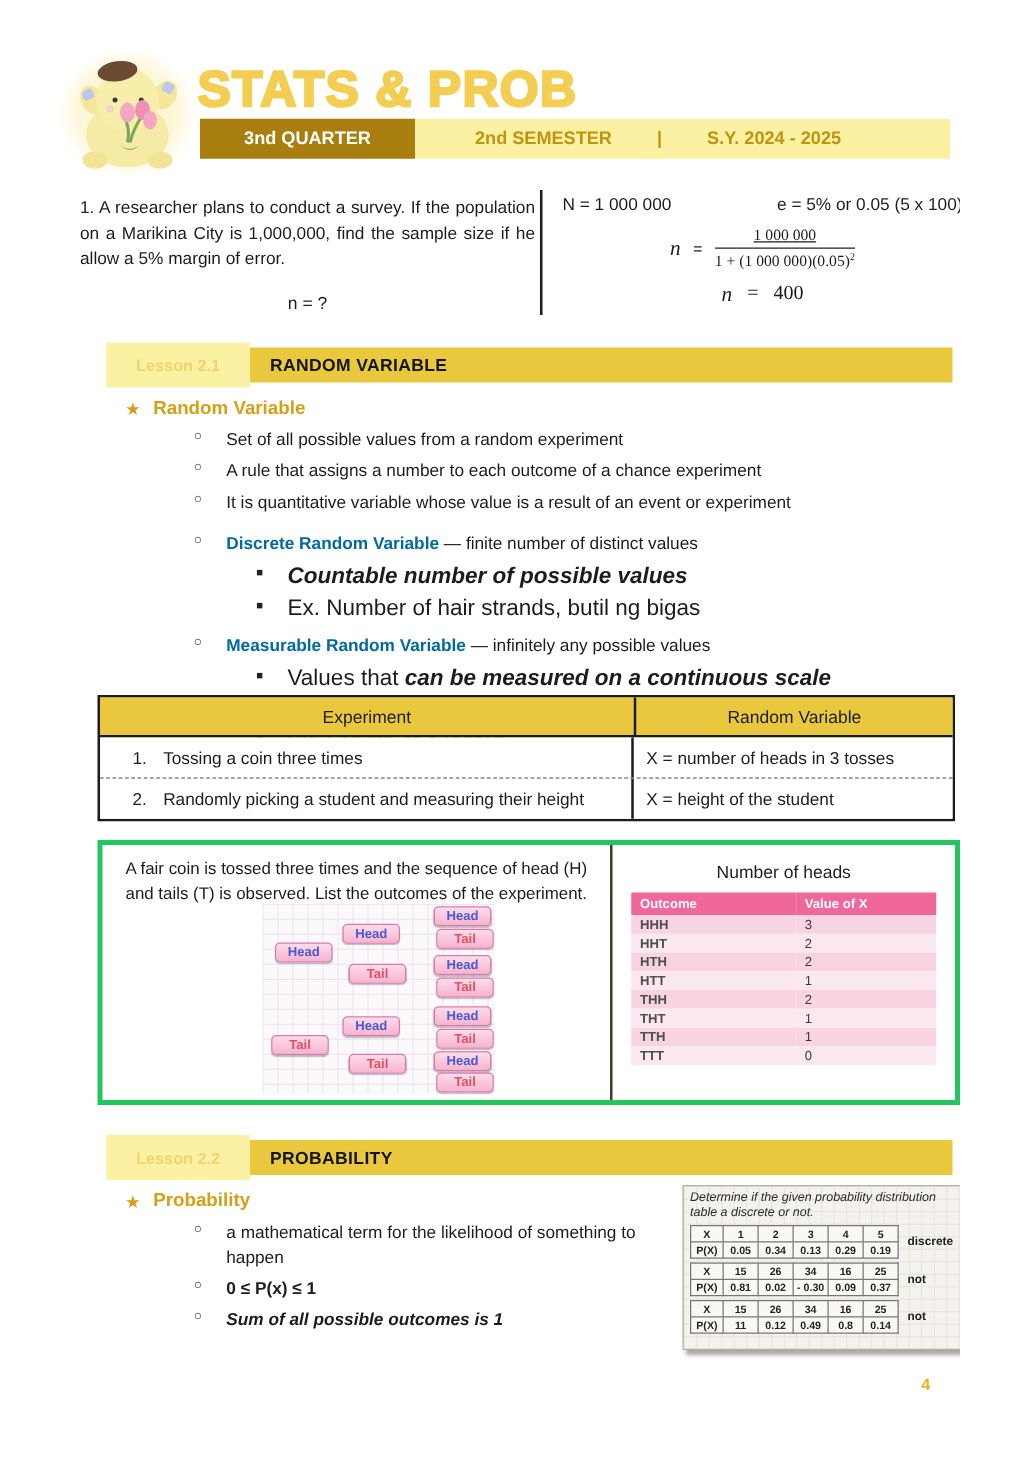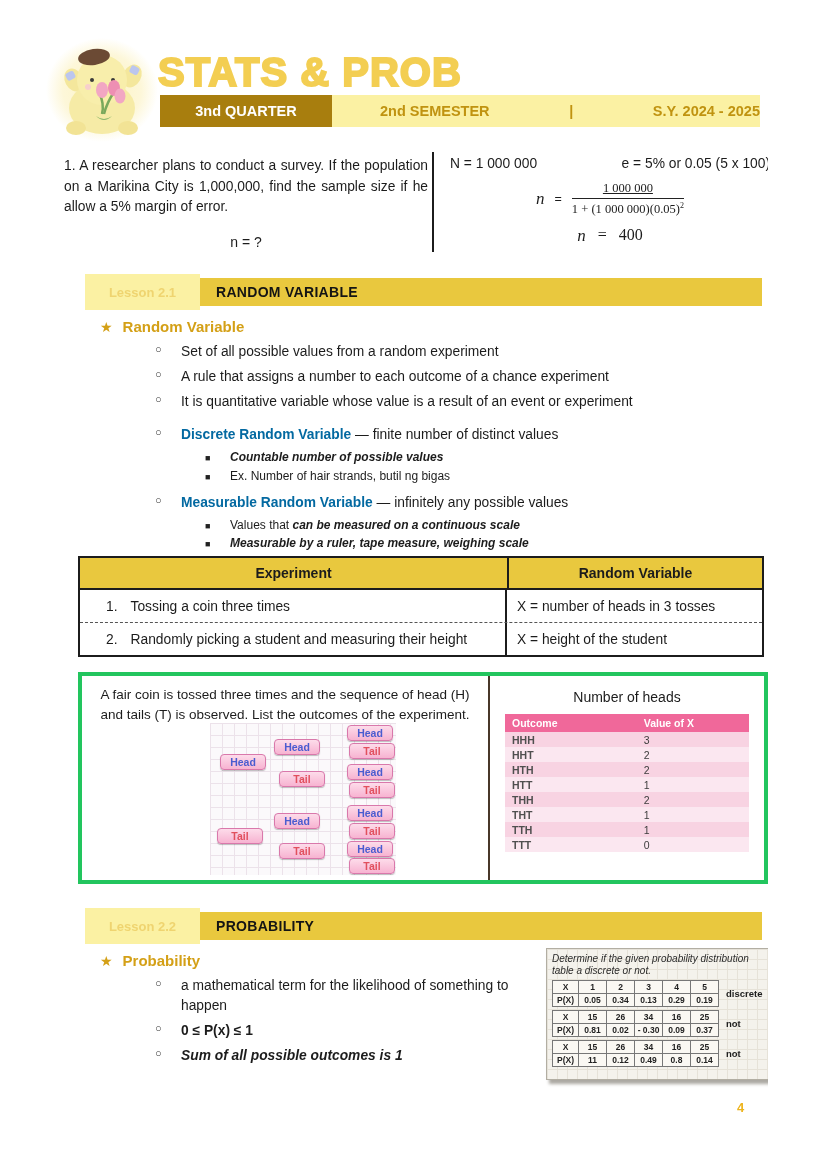--- a/index.html
+++ b/index.html
@@ -7,21 +7,21 @@
         font-family:"Liberation Sans",sans-serif;color:#1c1c1c;overflow:hidden;}
 
   
   .mascot{position:absolute;left:44px;top:36px;width:116px;height:108px;}
   .main-title{position:absolute;left:158px;top:50px;font-size:40px;font-weight:900;
               letter-spacing:1px;color:#F3CE52;-webkit-text-stroke:2px #F3CE52;}
   .head-bars{position:absolute;left:160px;top:95px;width:600px;height:32px;display:flex;}
   .bar-dark{width:172px;background:#A87E0E;color:#ffffff;font-weight:bold;font-size:14.5px;
             display:flex;align-items:center;justify-content:center;}
   .bar-light{flex:1;background:#FBF1A3;color:#C09310;font-weight:bold;font-size:14.5px;
-             display:flex;align-items:center;gap:36px;padding-left:48px;justify-content:space-between;}
+             display:flex;align-items:center;gap:36px;padding-left:48px;}
 
   
   .survey{position:absolute;left:64px;top:152px;width:706px;height:102px;}
   .survey-left{position:absolute;left:0;top:4px;width:364px;}
   .survey-q{font-size:13.8px;line-height:1.5;text-align:justify;}
   .survey-unknown{text-align:center;margin-top:16px;font-size:14px;}
   .survey-divider{position:absolute;left:368px;top:0;width:2px;height:100px;background:#1c1c1c;}
   .survey-right{position:absolute;left:386px;top:4px;width:320px;}
   .given-row{display:flex;justify-content:space-between;font-size:13.8px;}
   .formula-row{display:flex;justify-content:center;align-items:center;gap:10px;margin-top:10px;font-size:12.5px;}
@@ -47,30 +47,30 @@
   .star{color:#D4A017;font-size:14px;}
   .gold-head{color:#D4A017;font-weight:bold;font-size:15px;}
   .bullets{margin-left:55px;}
   .b-row{display:flex;margin-bottom:5px;}
   .b-mark{width:26px;font-size:11px;color:#333;flex:none;padding-top:1px;}
   .b-text{font-size:13.8px;line-height:1.45;}
   .term{color:#0369a1;font-weight:bold;}
   .subs{margin-left:50px;margin-top:4px;margin-bottom:10px;}
   .s-row{display:flex;margin-bottom:4.5px;}
   .s-mark{width:25px;font-size:9px;color:#222;flex:none;padding-top:3px;}
-  .s-text{font-size:12px;}
+  .s-text{font-size:18px;}
   .bi{font-weight:bold;font-style:italic;}
 
   .rv-section{position:absolute;left:100px;top:318px;width:662px;}
   .prob-section{position:absolute;left:100px;top:952px;width:440px;}
   .prob-section .b-text{max-width:352px;}
 
   
   .exp-table{position:absolute;left:78px;top:556px;width:682px;border:2px solid #1c1c1c;}
-  .exp-header{display:flex;background:#E9C83E;height:30px;font-weight:700;font-size:14px;
+  .exp-header{display:flex;background:#E9C83E;height:30px;font-weight:400;font-size:14px;
               border-bottom:2px solid #1c1c1c;}
   .exp-header .c1{width:427px;border-right:2px solid #1c1c1c;display:flex;align-items:center;justify-content:center;}
   .exp-header .c2{flex:1;display:flex;align-items:center;justify-content:center;}
   .exp-row{display:flex;height:32px;font-size:13.8px;background:#fff;}
   .exp-row.dashed{border-bottom:1.5px dashed #555;}
   .exp-row .c1{width:427px;border-right:2px solid #1c1c1c;display:flex;align-items:center;
                padding-left:26px;box-sizing:border-box;gap:13px;}
   .exp-row .c2{flex:1;display:flex;align-items:center;padding-left:10px;}
 
   

